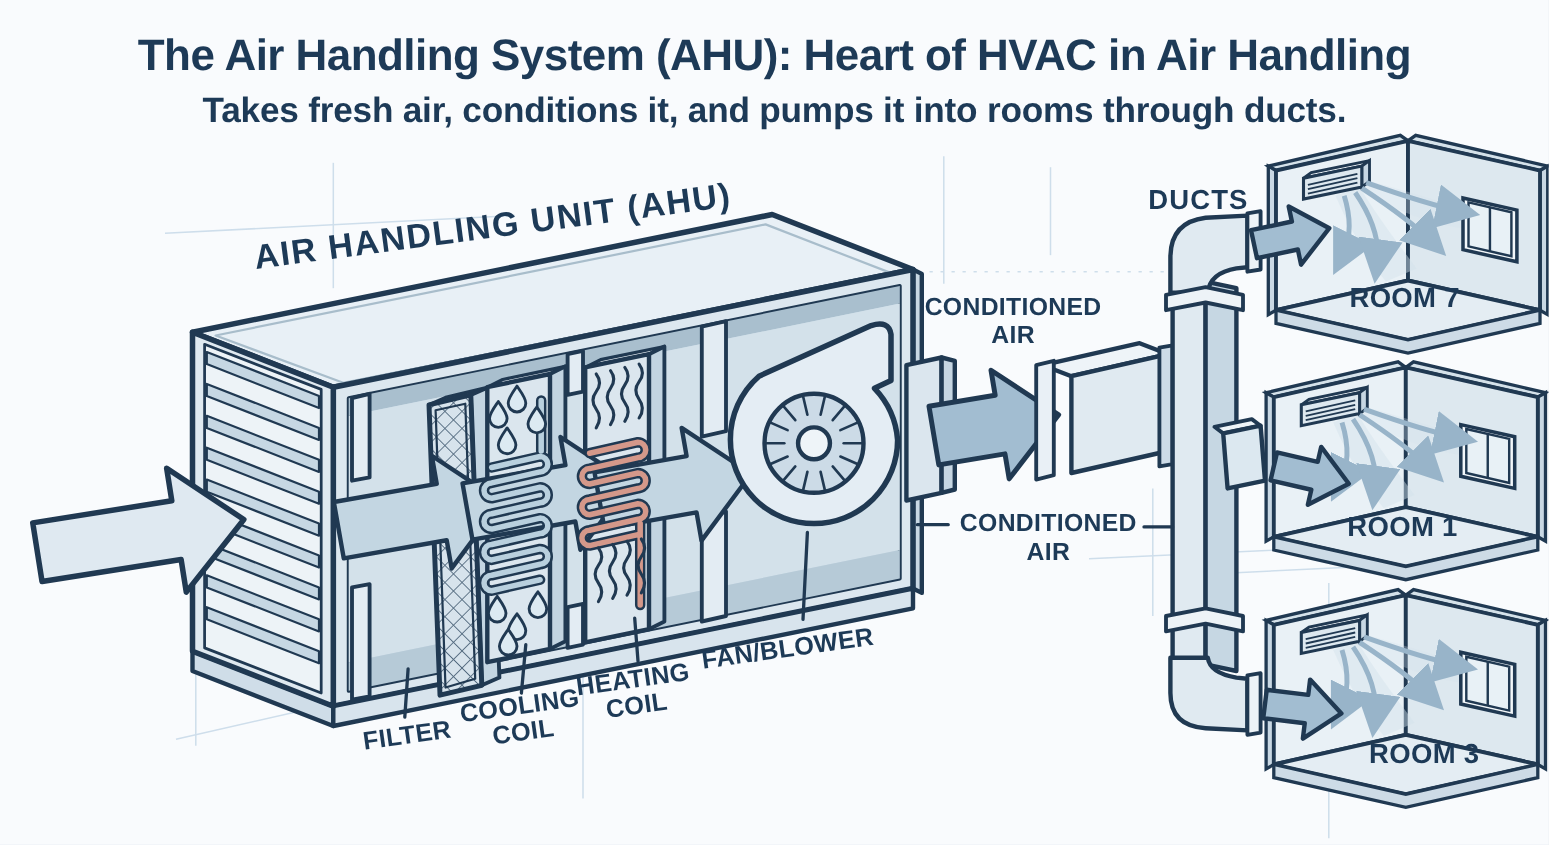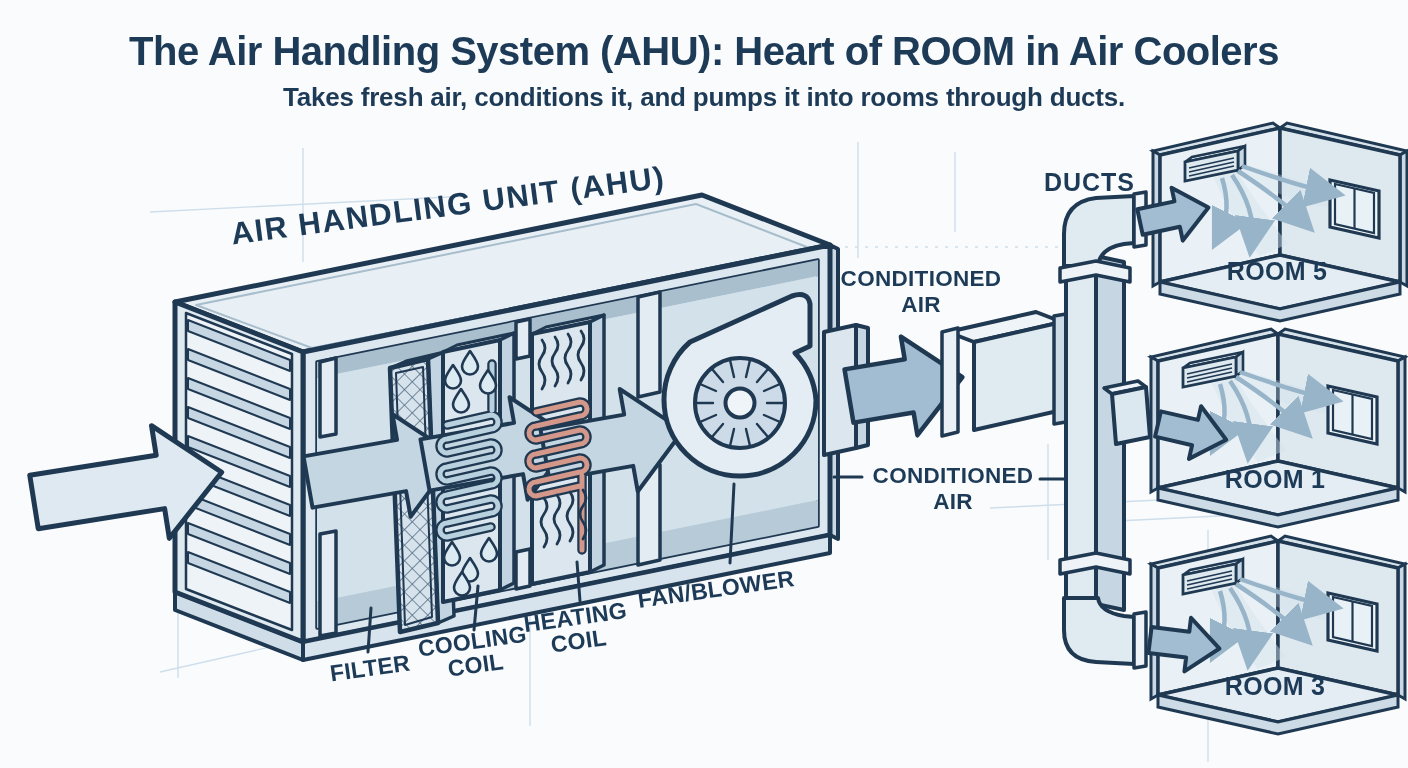--- a/index.html
+++ b/index.html
@@ -8,33 +8,33 @@
     background:#f9fbfd;
     font-family:"Liberation Sans", sans-serif;
   }
   .stage svg{position:absolute;left:0;top:0;}
   .lbl{
     position:absolute;color:#1d3a57;font-weight:800;text-align:center;
     line-height:1.05;letter-spacing:.3px;white-space:pre-line;
   }
   .rot{transform:rotate(-8deg);}
   .title{left:0;top:30px;width:1408px;font-size:40px;letter-spacing:-.5px;}
-  .subtitle{left:0;top:84px;width:1408px;font-size:26px;font-weight:600;letter-spacing:-.2px;}
+  .subtitle{left:0;top:84px;width:1408px;font-size:32px;font-weight:600;letter-spacing:-.2px;}
   .ahu-label{left:188px;top:190px;width:520px;font-size:31px;letter-spacing:1.5px;transform:rotate(-7.5deg);}
   .fresh{left:31px;top:531px;width:140px;font-size:22px;line-height:1.1;}
   .filter{left:320px;top:656px;width:100px;font-size:23px;}
   .cooling{left:414px;top:629px;width:120px;font-size:23px;}
   .heating{left:517px;top:605px;width:120px;font-size:23px;}
   .fanblower{left:636px;top:577px;width:160px;font-size:23px;white-space:nowrap;}
   .condtop{left:836px;top:266px;width:170px;font-size:22.5px;line-height:1.15;}
   .condmid{left:868px;top:463px;width:170px;font-size:22.5px;line-height:1.15;}
   .ducts{left:1015px;top:169px;width:120px;font-size:25px;letter-spacing:1px;text-align:right;}
   .room1{left:1207px;top:258px;width:140px;font-size:25px;}
   .room2{left:1205px;top:466px;width:140px;font-size:25px;}
-  .room3{left:1205px;top:673px;width:140px;font-size:25px;}
+  .room3{left:1205px;top:673px;width:140px;font-size:25px;text-align:right;}
 </style>
 </head>
 <body>
 
 <div class="stage">
 
 <svg width="1408" height="768" viewBox="0 0 1408 768">
   <defs>
     <pattern id="mesh" width="11" height="11" patternUnits="userSpaceOnUse" patternTransform="rotate(45)">
       <rect width="11" height="11" fill="#d7e3ec"></rect>
@@ -252,27 +252,27 @@
   <g stroke="#203952" stroke-width="3" stroke-linecap="round">
     <line x1="368" y1="652" x2="371" y2="608"></line>
     <line x1="474" y1="630" x2="478" y2="586"></line>
     <line x1="580" y1="601" x2="577" y2="562"></line>
     <line x1="730" y1="563" x2="734" y2="484"></line>
     <line x1="834" y1="477" x2="862" y2="477"></line>
     <line x1="1040" y1="479" x2="1066" y2="479"></line>
   </g>
 </svg>
 
-<div class="lbl title">The Air Handling System (AHU): Heart of ROOM in Air Coolers</div>
+<div class="lbl title">The Air Handling System (AHU): Heart of HVAC in Air Handling</div>
 <div class="lbl subtitle">Takes fresh air, conditions it, and pumps it into rooms through ducts.</div>
 <div class="lbl ahu-label">AIR HANDLING UNIT (AHU)</div>
 <div class="lbl filter rot">FILTER</div>
 <div class="lbl cooling rot">COOLING COIL</div>
 <div class="lbl heating rot">HEATING COIL</div>
 <div class="lbl fanblower rot">FAN/BLOWER</div>
 <div class="lbl condtop">CONDITIONED AIR</div>
 <div class="lbl condmid">CONDITIONED AIR</div>
 <div class="lbl ducts">DUCTS</div>
-<div class="lbl room1">ROOM 5</div>
+<div class="lbl room1">ROOM 7</div>
 <div class="lbl room2">ROOM 1</div>
 <div class="lbl room3">ROOM 3</div>
 
 </div>
 
 </body></html>

